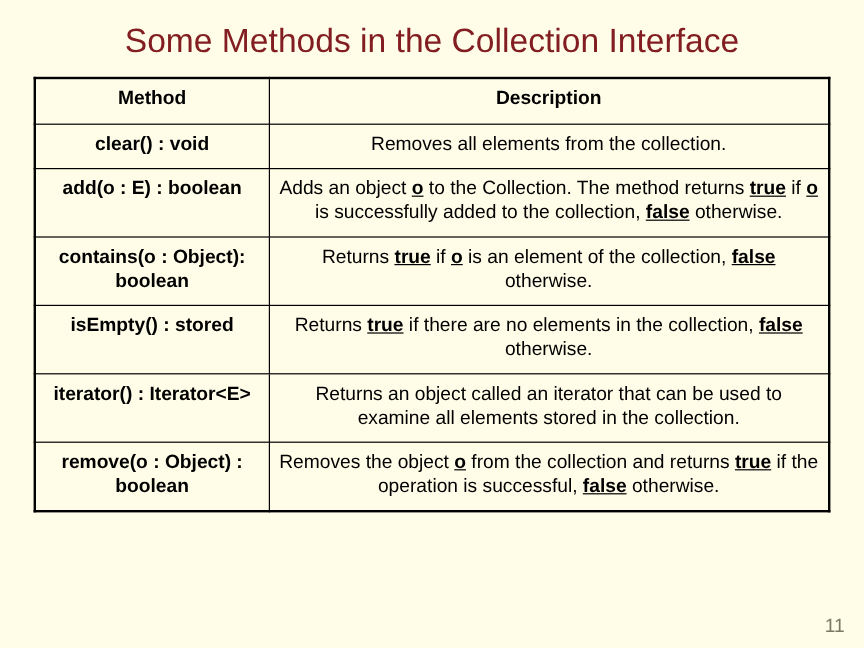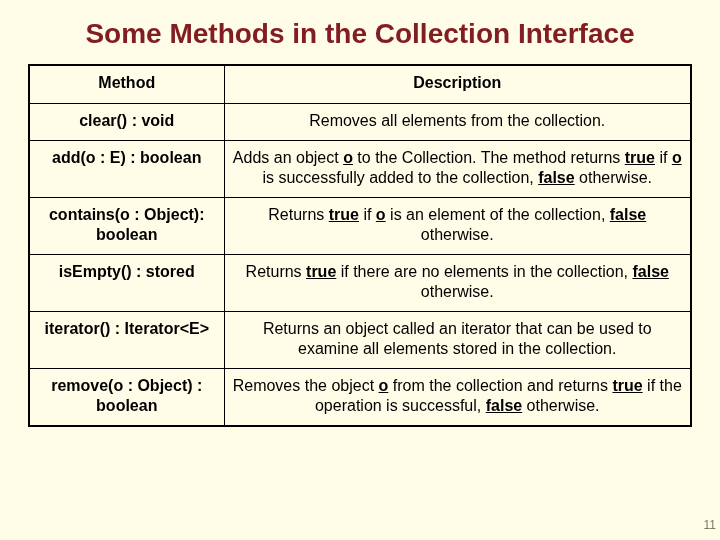--- a/index.html
+++ b/index.html
@@ -14,21 +14,21 @@
   .slide {
     width: 720px; height: 540px;
     padding: 12px 28px 0 28px;
     position: relative;
   }
   .title {
     text-align: center;
     font-size: 28px;
     color: #821e21;
     margin: 6px 0 14px 0;
-    font-weight: bold;
+    font-weight: normal;
   }
   table.methods {
     width: 100%;
     border-collapse: collapse;
     table-layout: fixed;
     border: 2px solid #000;
   }
   table.methods col.c1 { width: 195px; }
   table.methods th, table.methods td {
     border: 1px solid #000;
@@ -41,23 +41,23 @@
   table.methods th {
     font-weight: bold;
   }
   table.methods td.m {
     font-weight: bold;
   }
   .b { font-weight: bold; }
   .u { text-decoration: underline; }
   .pagenum {
     position: absolute;
-    right: 4px;
+    right: 16px;
     bottom: 8px;
-    font-size: 12px;
+    font-size: 16px;
     color: #7a7a60;
   }
 </style>
 </head>
 <body>
 
 <div class="slide">
   <h1 class="title">Some Methods in the Collection Interface</h1>
 
   <table class="methods">

